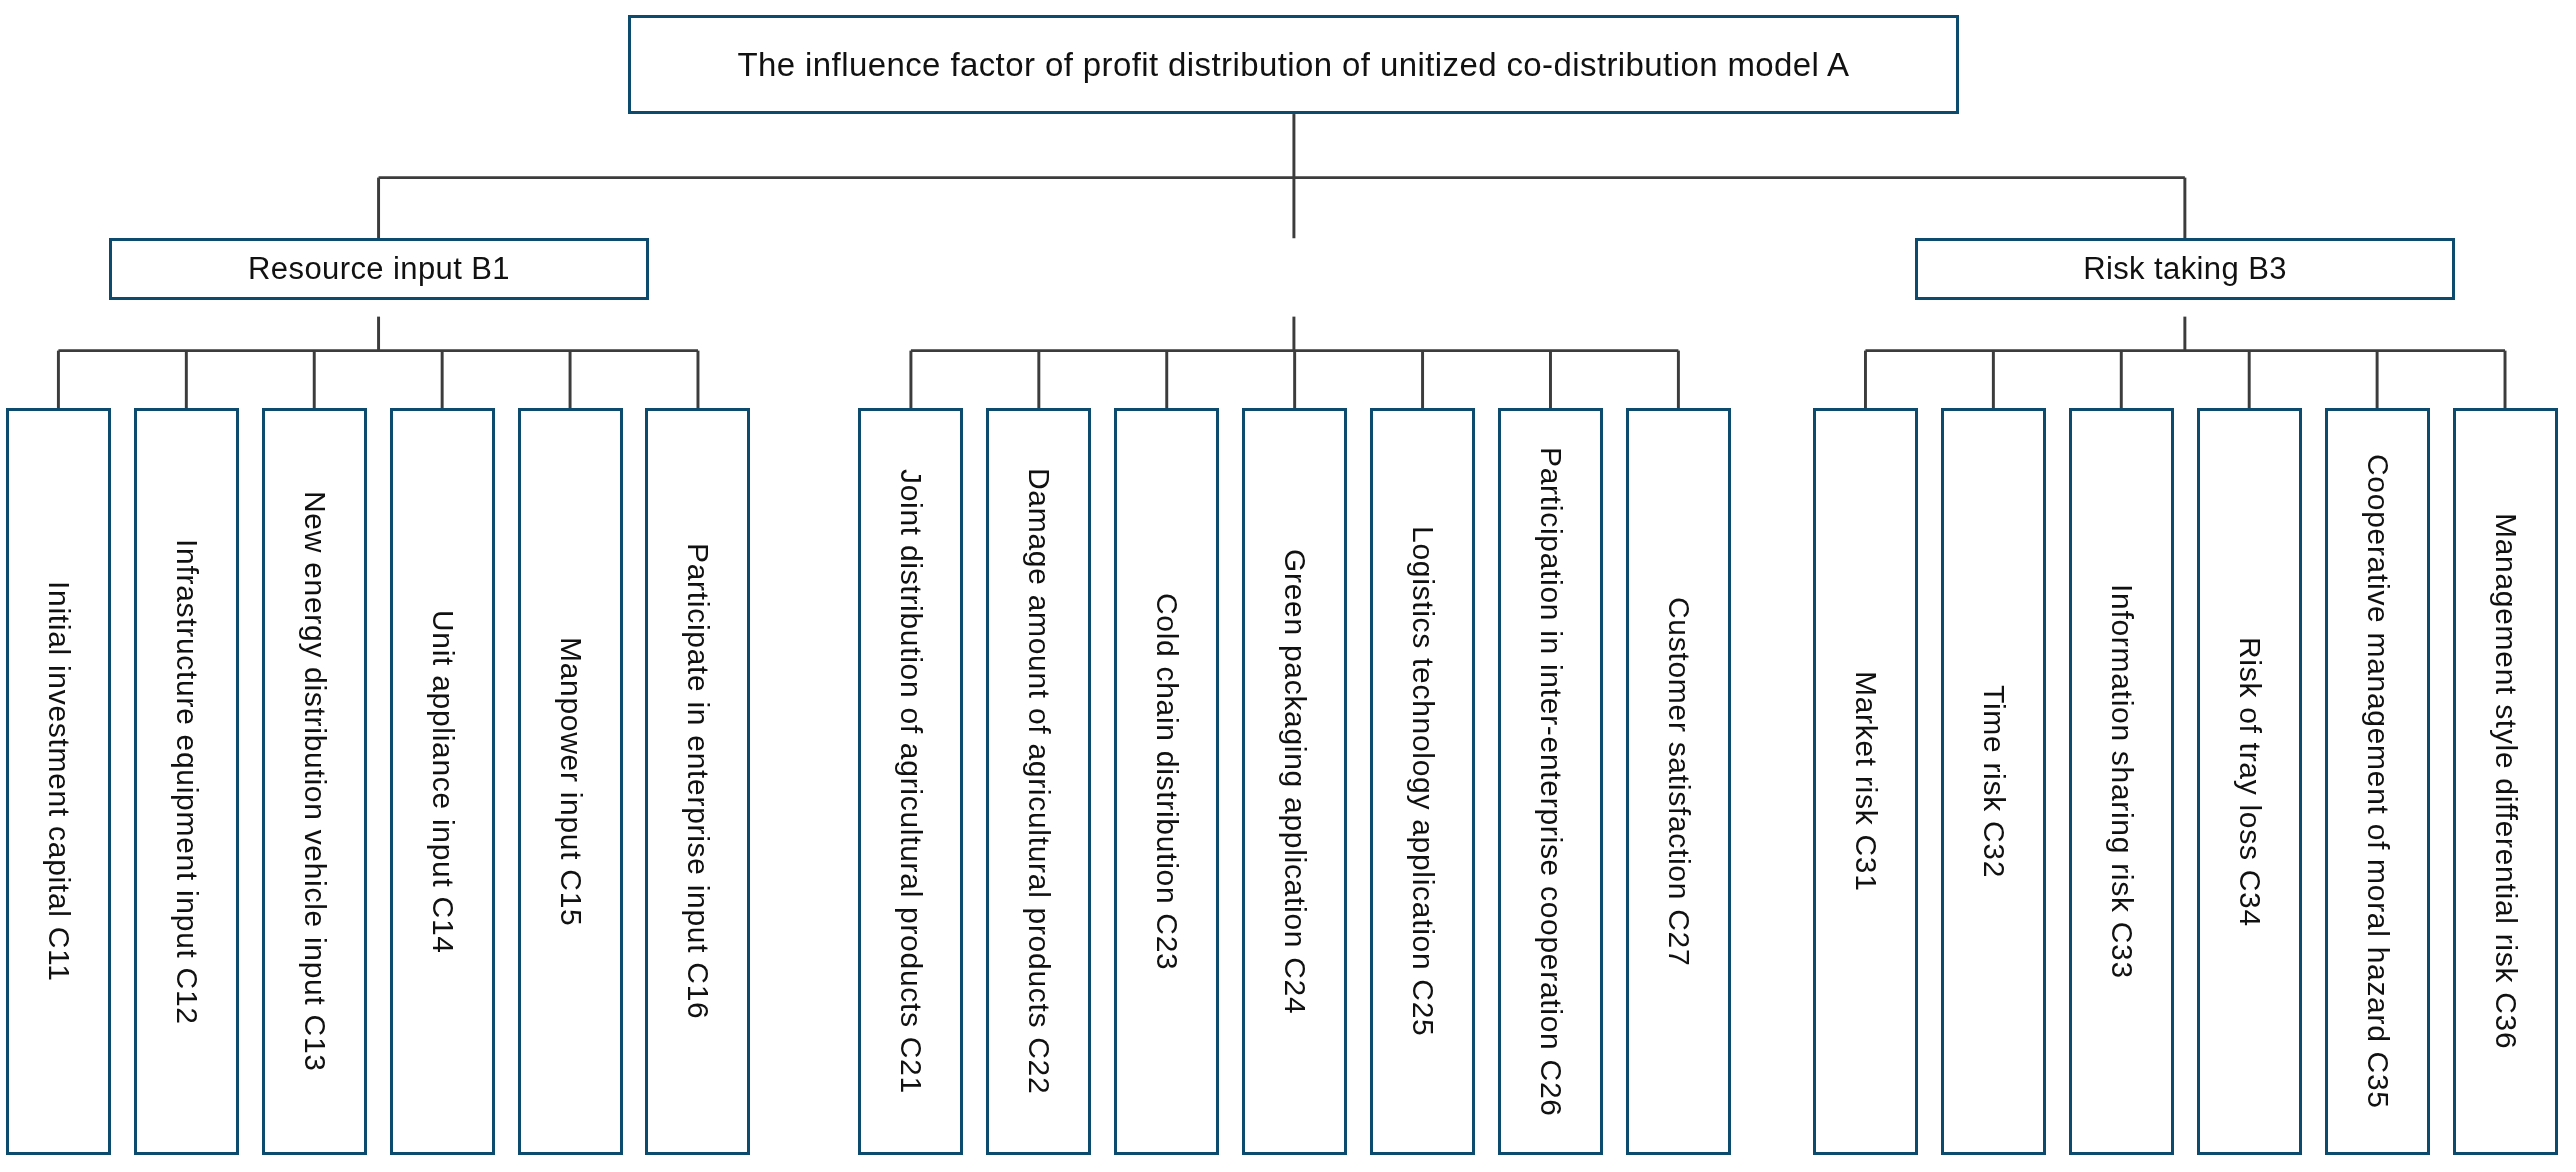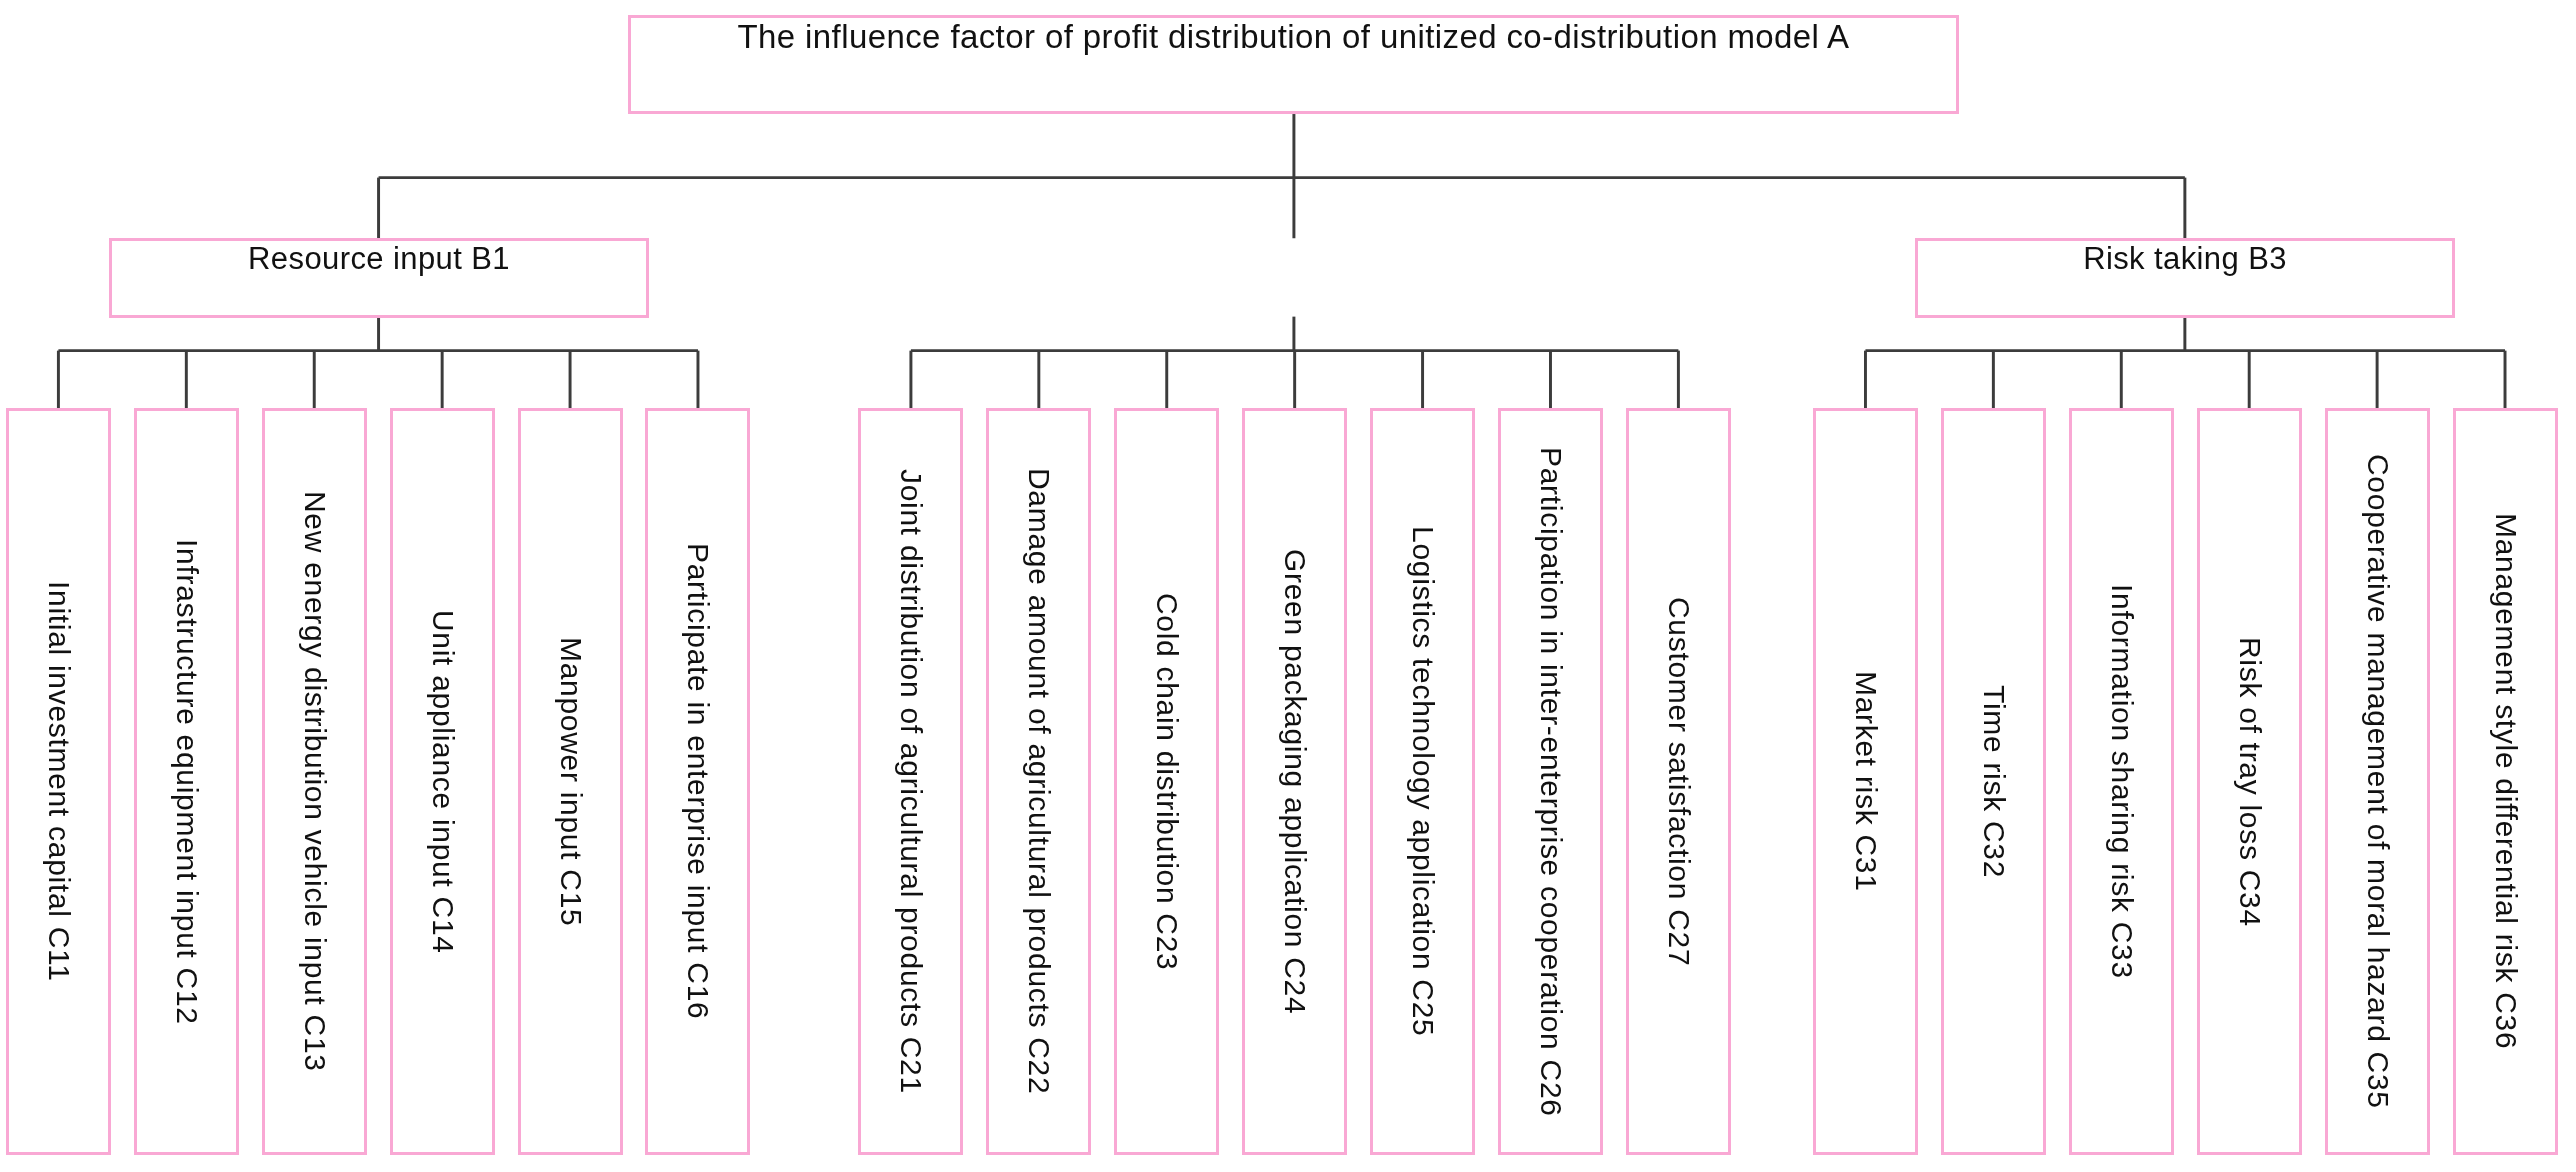--- a/index.html
+++ b/index.html
@@ -20,37 +20,38 @@
     position: absolute;
     left: 0;
     top: 0;
     width: 2576px;
     height: 1173px;
   }
   .box {
     position: absolute;
     box-sizing: border-box;
     background: #ffffff;
-    border: 3px solid #f9a8d4;
+    border: 3px solid #0c4a6e;
     display: flex;
+    align-items: center;
     justify-content: center;
     text-align: center;
   }
   .title-box {
     left: 628px;
     top: 15px;
     width: 1331px;
     height: 99px;
     font-size: 33px;
     letter-spacing: 0.4px;
   }
   .l2-box {
     top: 238px;
     width: 540px;
-    height: 80px;
+    height: 62px;
     font-size: 31px;
     letter-spacing: 0.4px;
   }
   .leaf-box {
     top: 408px;
     width: 105px;
     height: 747px;
   }
   .vtext {
     writing-mode: vertical-rl;

